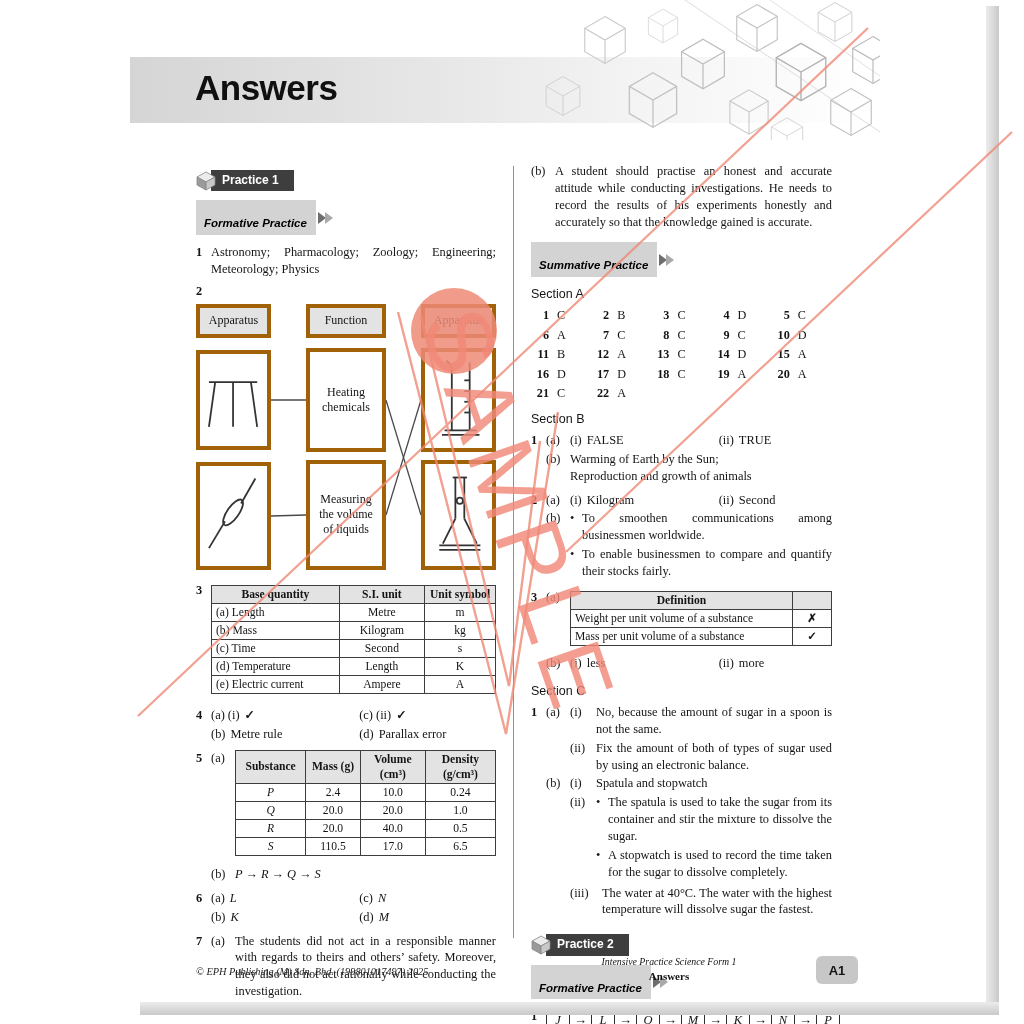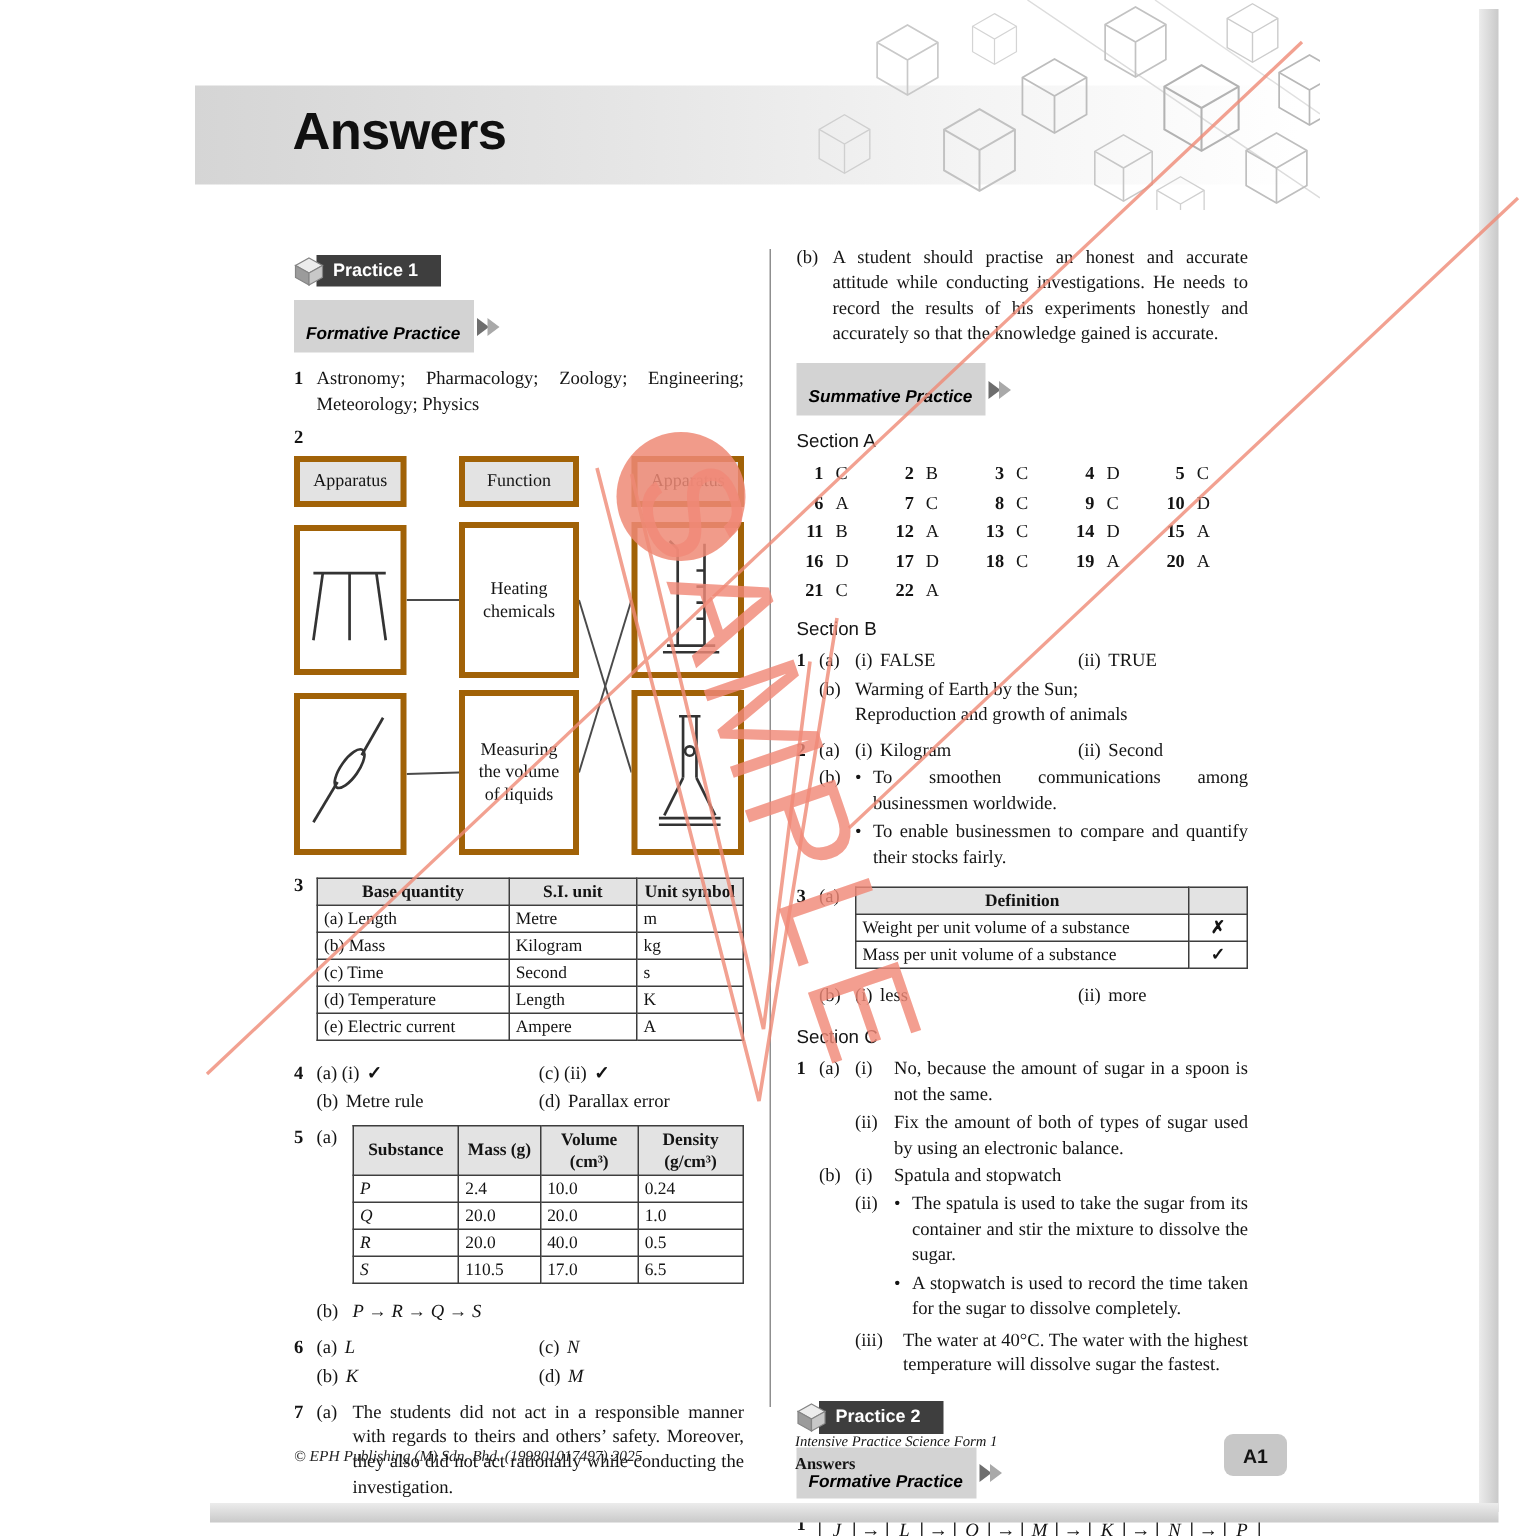--- a/index.html
+++ b/index.html
@@ -51,21 +51,21 @@
   .ital{font-style:italic;}
   .mark{font-weight:700;}
   .mt3{margin-top:3px;}
   .brow{display:flex;margin-bottom:2px;}
   .bullet{width:12px;flex:none;}
 
   
   .tbl{border-collapse:collapse;width:100%;font-size:11.6px;margin:3px 0 8px;}
   .tbl th,.tbl td{border:1px solid #3d3d3d;padding:1px 4px;line-height:1.3;}
   .tbl th{background:#e3e3e3;text-align:center;font-weight:700;}
-  .tbl td.c{text-align:left;}
+  .tbl td.c{text-align:center;}
   .def td.mk,.def th.mk{width:30px;text-align:center;}
   .def{margin:2px 0 6px;}
 
   
   .diagram{position:relative;height:268px;margin:2px 0 10px;}
   .diag-lines{position:absolute;left:0;top:0;width:300px;height:268px;}
   .diag-lines line{stroke:#4a4a4a;stroke-width:1.3;}
   .dgbox{position:absolute;border:4px solid #a16207;background:#fff;display:flex;
     align-items:center;justify-content:center;font-size:12px;text-align:center;box-sizing:border-box;}
   .dghead{background:#e3e3e3;}
@@ -79,21 +79,21 @@
   .ansnum{font-weight:700;width:18px;text-align:right;margin-right:8px;flex:none;}
 
   
   .flow{display:flex;align-items:center;gap:4px;margin-top:2px;}
   .fbox{width:22px;height:18px;border:1px solid #2e2e2e;display:flex;align-items:center;
     justify-content:center;font-size:12.5px;font-style:italic;flex:none;}
   .farrow{font-size:13px;flex:none;}
 
   
   .footer-left{position:absolute;left:196px;top:966px;font-style:italic;font-size:10.3px;color:#222;}
-  .footer-right{position:absolute;left:530px;top:956px;width:278px;text-align:left;line-height:1.3;}
+  .footer-right{position:absolute;left:530px;top:956px;width:278px;text-align:center;line-height:1.3;}
   .footer-book{font-style:italic;font-size:9.8px;}
   .footer-sec{font-weight:700;font-size:11px;}
   .page-num-box{position:absolute;left:816px;top:956px;width:42px;height:28px;background:#c7c7c7;
     border-radius:6px;display:flex;align-items:center;justify-content:center;
     font-family:"Liberation Sans",sans-serif;font-weight:700;font-size:13px;}
 
   
   .wm-svg{position:absolute;left:0;top:0;width:1024px;height:1024px;z-index:40;pointer-events:none;}
   .wm-text{position:absolute;left:500px;top:295px;z-index:41;transform:rotate(71deg);
     transform-origin:0 0;font-family:"Liberation Sans",sans-serif;font-size:92px;font-weight:400;

